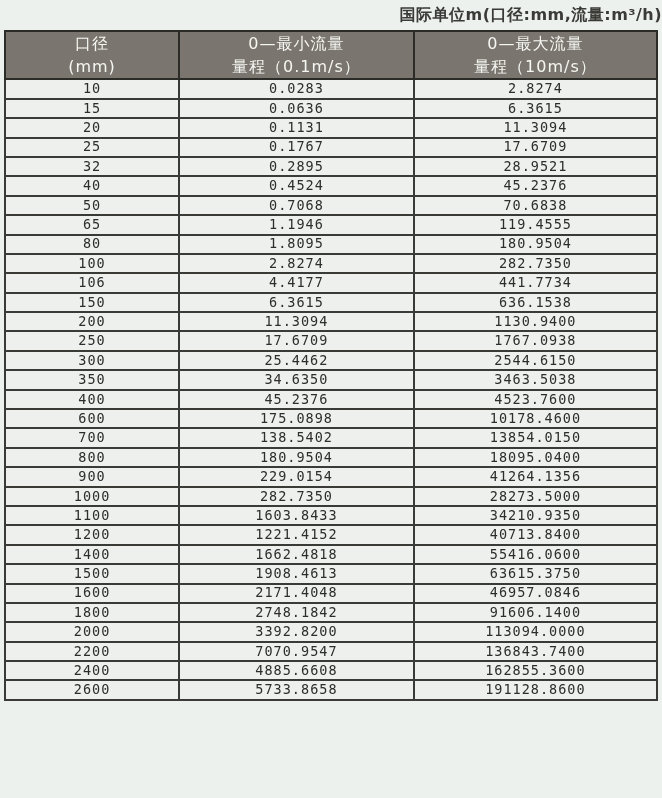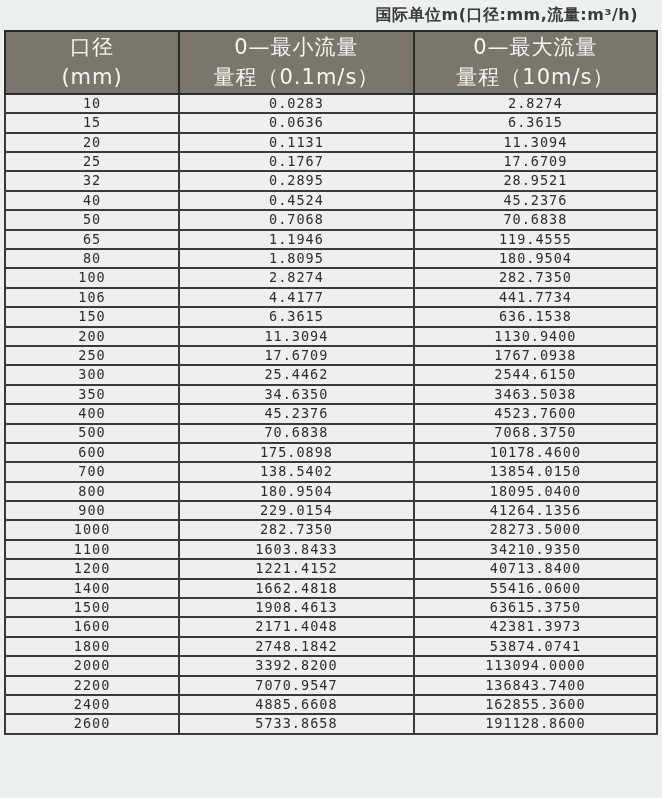--- a/index.html
+++ b/index.html
@@ -7,42 +7,42 @@
     width: 662px; height: 798px;
     background: #edf1ee;
     font-family: "DejaVu Sans", "Liberation Sans", sans-serif;
     overflow: hidden;
   }
   .title-bar {
     height: 30px;
     display: flex;
     align-items: center;
     justify-content: flex-end;
-    padding-right: 24px;
+    padding-right: 0;
     font-size: 16px;
     font-weight: 600;
     color: #3a3a36;
     letter-spacing: 0.5px;
   }
   .table-wrap {
     margin: 0 4px 0 4px;
   }
   table.flow {
     width: 100%;
     border-collapse: collapse;
     table-layout: fixed;
   }
   table.flow col.c1 { width: 26.7%; }
   table.flow col.c2 { width: 36.0%; }
   table.flow col.c3 { width: 37.3%; }
   table.flow { border: 2px solid #2b2b28; }
   table.flow th {
     background: #7a766f;
     color: #f6f6f2;
-    font-size: 21px;
+    font-size: 16px;
     font-weight: 500;
     height: 47px;
     line-height: 1.45;
     border: 2px solid #2b2b28;
     text-align: center;
     vertical-align: middle;
     letter-spacing: 1px;
   }
   table.flow td {
     background: #edf0ec;
@@ -166,25 +166,20 @@
           <td>350</td>
           <td>34.6350</td>
           <td>3463.5038</td>
         </tr>
         <tr>
           <td>400</td>
           <td>45.2376</td>
           <td>4523.7600</td>
         </tr>
         <tr>
-          <td>500</td>
-          <td>70.6838</td>
-          <td>7068.3750</td>
-        </tr>
-        <tr>
           <td>600</td>
           <td>175.0898</td>
           <td>10178.4600</td>
         </tr>
         <tr>
           <td>700</td>
           <td>138.5402</td>
           <td>13854.0150</td>
         </tr>
         <tr>
@@ -218,26 +213,26 @@
           <td>55416.0600</td>
         </tr>
         <tr>
           <td>1500</td>
           <td>1908.4613</td>
           <td>63615.3750</td>
         </tr>
         <tr>
           <td>1600</td>
           <td>2171.4048</td>
-          <td>42381.3973</td>
+          <td>46957.0846</td>
         </tr>
         <tr>
           <td>1800</td>
           <td>2748.1842</td>
-          <td>53874.0741</td>
+          <td>91606.1400</td>
         </tr>
         <tr>
           <td>2000</td>
           <td>3392.8200</td>
           <td>113094.0000</td>
         </tr>
         <tr>
           <td>2200</td>
           <td>7070.9547</td>
           <td>136843.7400</td>

